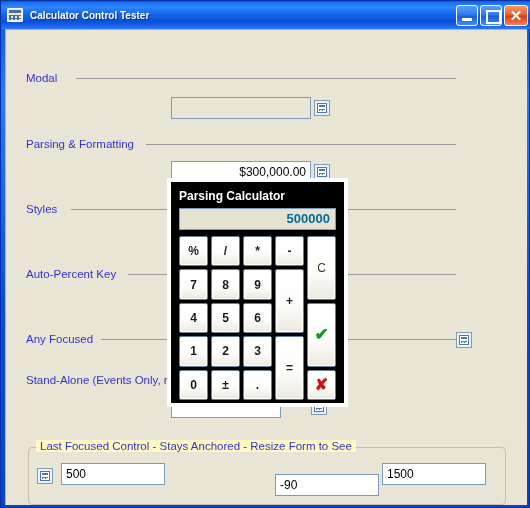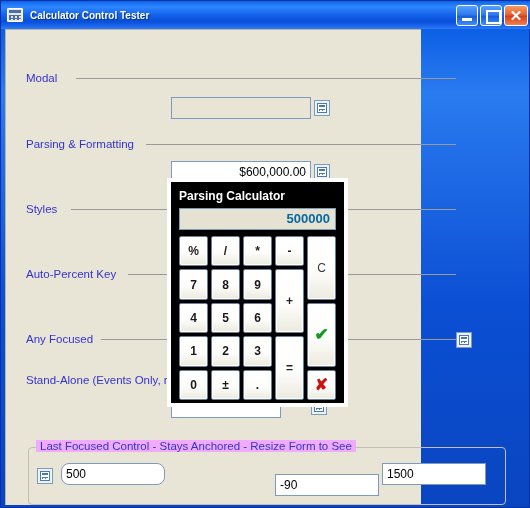--- a/index.html
+++ b/index.html
@@ -106,21 +106,21 @@
     font-weight: bold;
     font-family: "Liberation Sans", sans-serif;
     line-height: 19px;
     text-align: center;
   }
 
   
   #client {
     position: absolute;
     left: 4px; top: 28px;
-    width: 416px; height: 476px;
+    width: 522px; height: 476px;
     background: #e9e5d6;
     border-left: 1px solid #b8b49f;
     border-top: 1px solid #b8b49f;
   }
 
   
   .section-label {
     position: absolute;
     color: #3333cc;
     font-size: 11.5px;
@@ -182,21 +182,21 @@
   #groupbox {
     position: absolute;
     left: 22px; top: 417px;
     width: 478px; height: 58px;
     border: 1px solid #c3bfae;
     border-radius: 4px;
   }
   #groupbox-title {
     position: absolute;
     left: 30px; top: 410px;
-    background: #f0abfc;
+    background: #fef9c3;
     padding: 0 4px;
     color: #3333cc;
     font-size: 11.5px;
     white-space: nowrap;
   }
 
   
   #calculator {
     position: absolute;
     left: 161px; top: 148px;
@@ -282,21 +282,21 @@
     <div class="section-rule" style="left:70px; top:48px; width:380px;"></div>
 
     <div class="tbox disabled" style="left:165px; top:67px; width:140px; height:22px;" placeholder=""></div>
     <div class="calcbtn" style="left:308px; top:70px;">
         <i></i>
       </div>
 
     <div class="section-label" style="left:20px; top:108px;">Parsing &amp; Formatting</div>
     <div class="section-rule" style="left:140px; top:114px; width:310px;"></div>
 
-    <div class="tbox right" style="left:165px; top:131px; width:140px; height:22px;" placeholder="">$600,000.00</div>
+    <div class="tbox right" style="left:165px; top:131px; width:140px; height:22px;" placeholder="">$300,000.00</div>
     <div class="calcbtn" style="left:308px; top:134px;">
         <i></i>
       </div>
 
     <div class="section-label" style="left:20px; top:173px;">Styles</div>
     <div class="section-rule" style="left:65px; top:179px; width:385px;"></div>
 
     <div class="section-label" style="left:20px; top:238px;">Auto-Percent Key</div>
     <div class="section-rule" style="left:122px; top:244px; width:328px;"></div>
 
@@ -313,21 +313,21 @@
         <i></i>
       </div>
 
     <div id="groupbox"></div>
     <div id="groupbox-title">Last Focused Control - Stays Anchored - Resize Form to See</div>
 
     <div class="calcbtn" style="left:31px; top:438px;">
         <i></i>
       </div>
 
-    <div class="tbox" style="left:55px; top:433px; width:104px; height:22px;border-radius:8px;">500</div>
+    <div class="tbox" style="left:55px; top:433px; width:104px; height:22px;">500</div>
     <div class="tbox" style="left:269px; top:444px; width:104px; height:22px;">-90</div>
     <div class="tbox" style="left:376px; top:433px; width:104px; height:22px;">1500</div>
 
     <div id="calculator">
       <div id="calc-body">
         <div id="calc-title">Parsing Calculator</div>
         <div id="calc-display">500000</div>
         <div id="calc-keys">
 
           <div class="key op">%</div>

